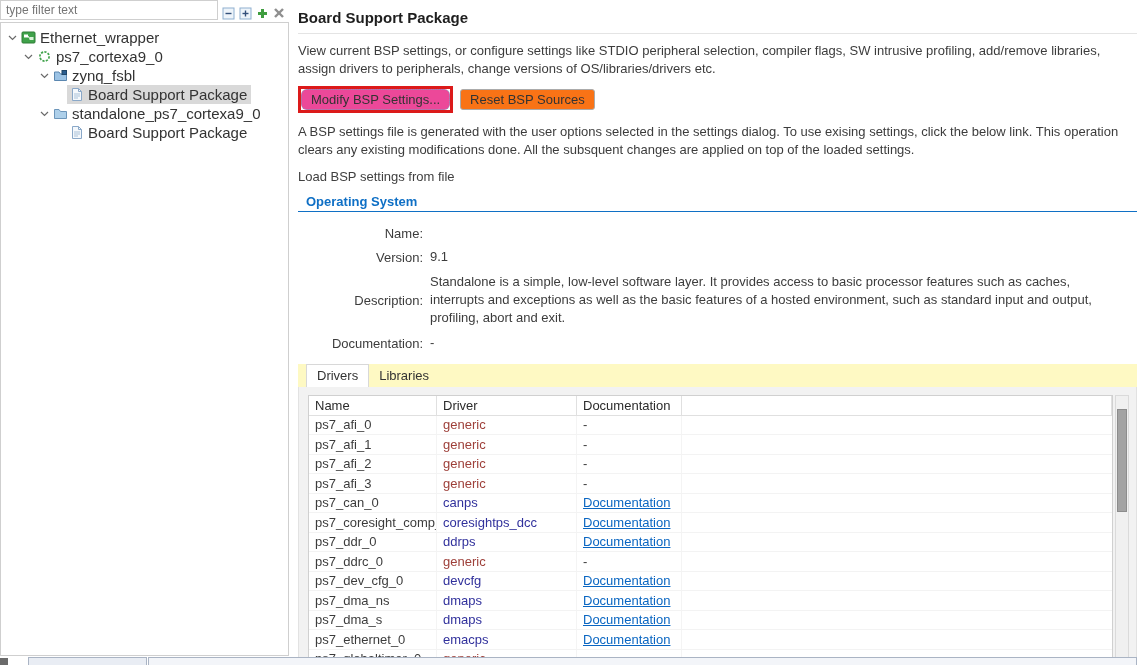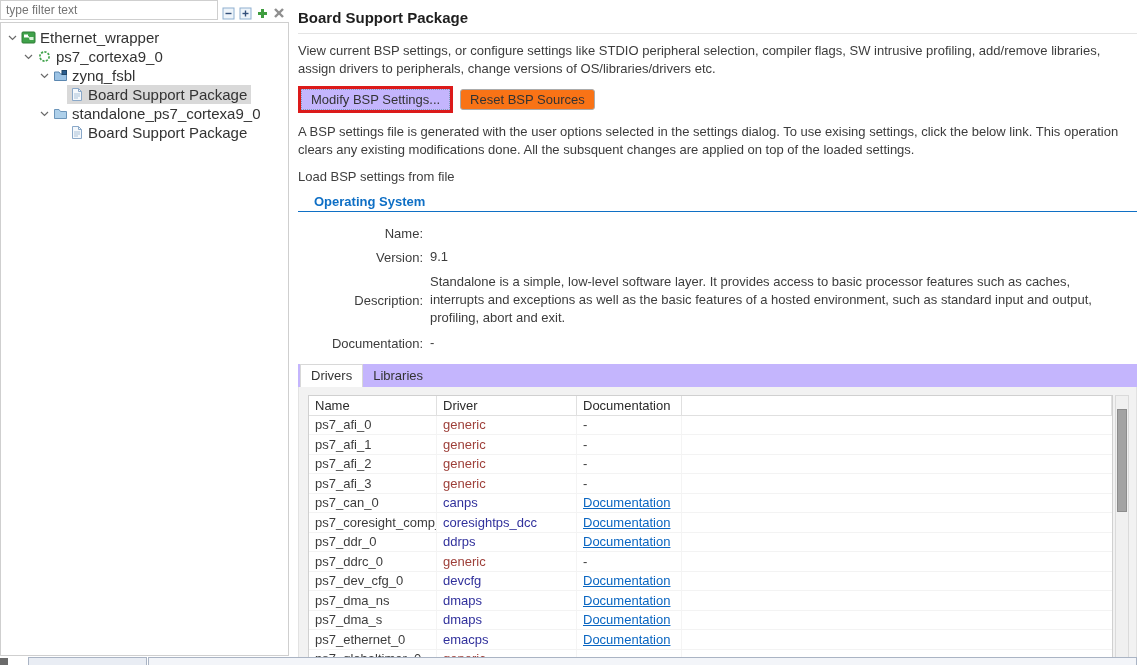--- a/index.html
+++ b/index.html
@@ -34,36 +34,36 @@
   
   .main { position:absolute; left:298px; top:0; width:839px; height:656px; }
   .page-title { font-size:15px; font-weight:bold; color:#1e1e1e; margin:9px 0 7px; }
   .rule { border:none; border-top:1px solid #e4e4e4; margin:0 0 8px; }
   .para { line-height:18px; margin:0 8px 8px 0; color:#3c3c3c; }
 
   .btn-row { display:flex; align-items:center; gap:7px; margin:2px 0 10px; }
   .annotation { border:3px solid #dc1a1a; }
   button {
     font-family:"Liberation Sans", sans-serif; font-size:13px; color:#333;
-    background:#c4b5fd; padding:2px 9px; cursor:pointer;
+    background:#ec4899; padding:2px 9px; cursor:pointer;border-radius:6px;
   }
   .btn-modify { border:1px dotted #7d9cc0; }
   .btn-reset { border:1px solid #ababab; border-radius:3px; background:#f97316; }
 
   .link { color:#404040; cursor:pointer; display:inline-block; margin:2px 0 6px; }
-  .section-heading { color:#0e6fc5; font-weight:bold; font-size:13px; margin:4px 16px 2px; }
+  .section-heading { color:#0e6fc5; font-weight:bold; font-size:13px; margin:4px 8px 2px; }
   .blue-rule { border:none; border-top:1px solid #1070c5; margin:0 0 14px; }
 
   .fields { margin:14px 0 0; }
   .field-row { display:grid; grid-template-columns:125px 1fr; column-gap:7px; align-items:center; margin-bottom:7px; }
   .field-label { text-align:right; color:#3c3c3c; }
   .field-value { color:#3c3c3c; line-height:18px; padding-right:10px; }
 
   .tabs-area { margin-top:12px; }
-  .tab-strip { display:flex; background:#c4b5fd; height:23px; align-items:flex-end; padding-left:2px; }
+  .tab-strip { display:flex; background:#fef9c3; height:23px; align-items:flex-end; padding-left:8px; }
   .tab { padding:3px 10px 4px; font-size:13px; color:#333; cursor:pointer; }
   .tab.active { background:#fff; border:1px solid #d8d8d8; border-bottom:none; }
 
   .table-area {
     background:#f2f2f2; border:1px solid #e2e2e2; border-top:none;
     height:324px; padding:8px 7px 8px 9px; display:flex;
   }
   .data-table {
     flex:1; background:#fff; border:1px solid #d0d0d0; overflow:hidden;
     display:flex; flex-direction:column;

